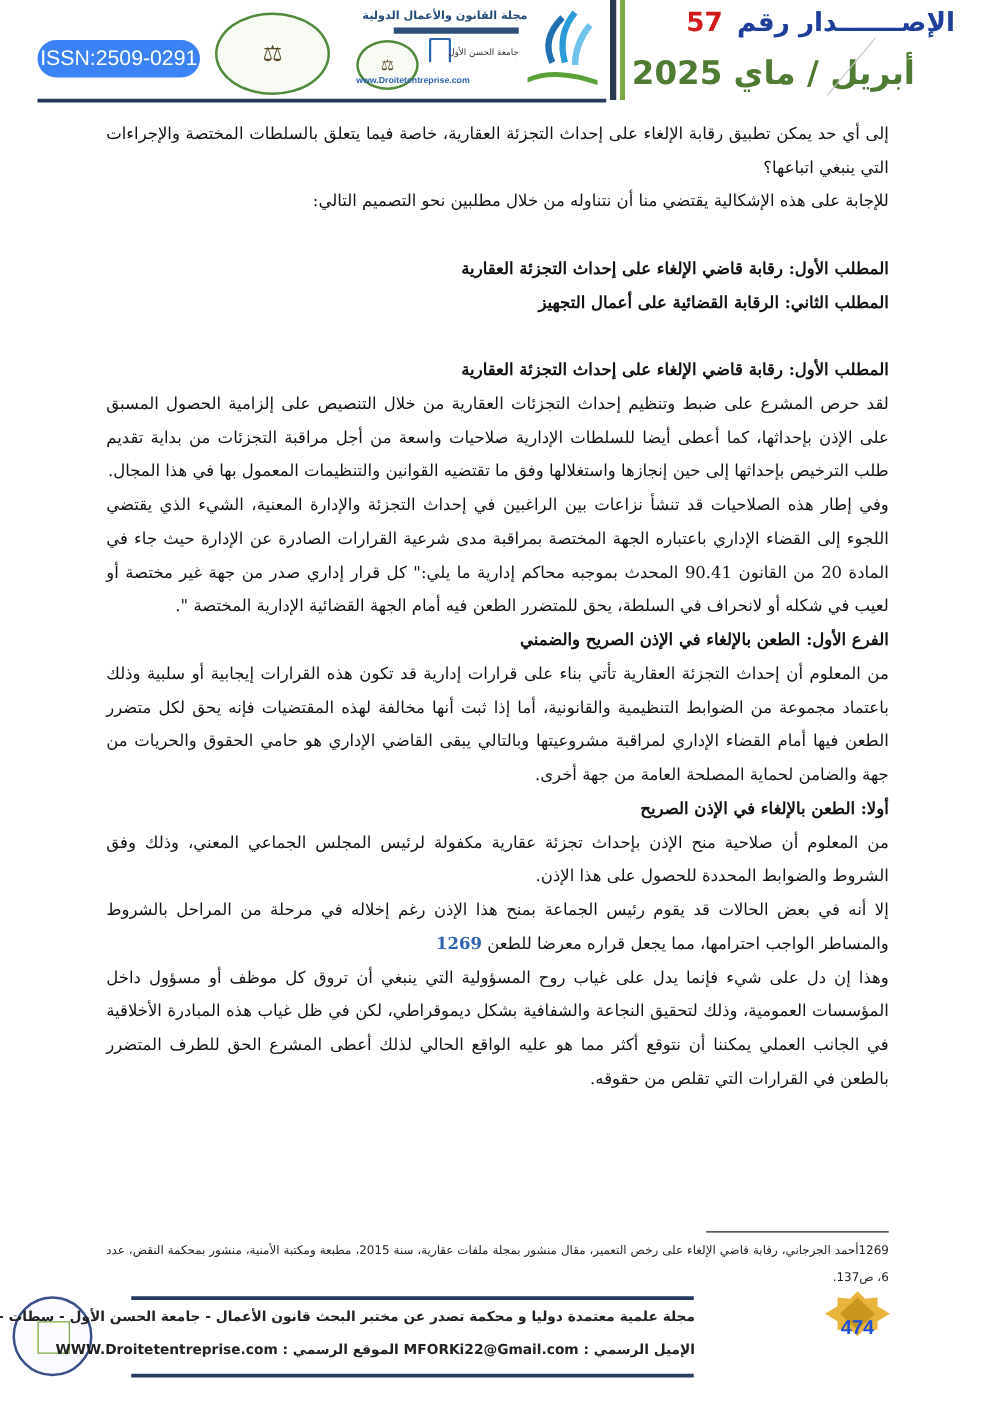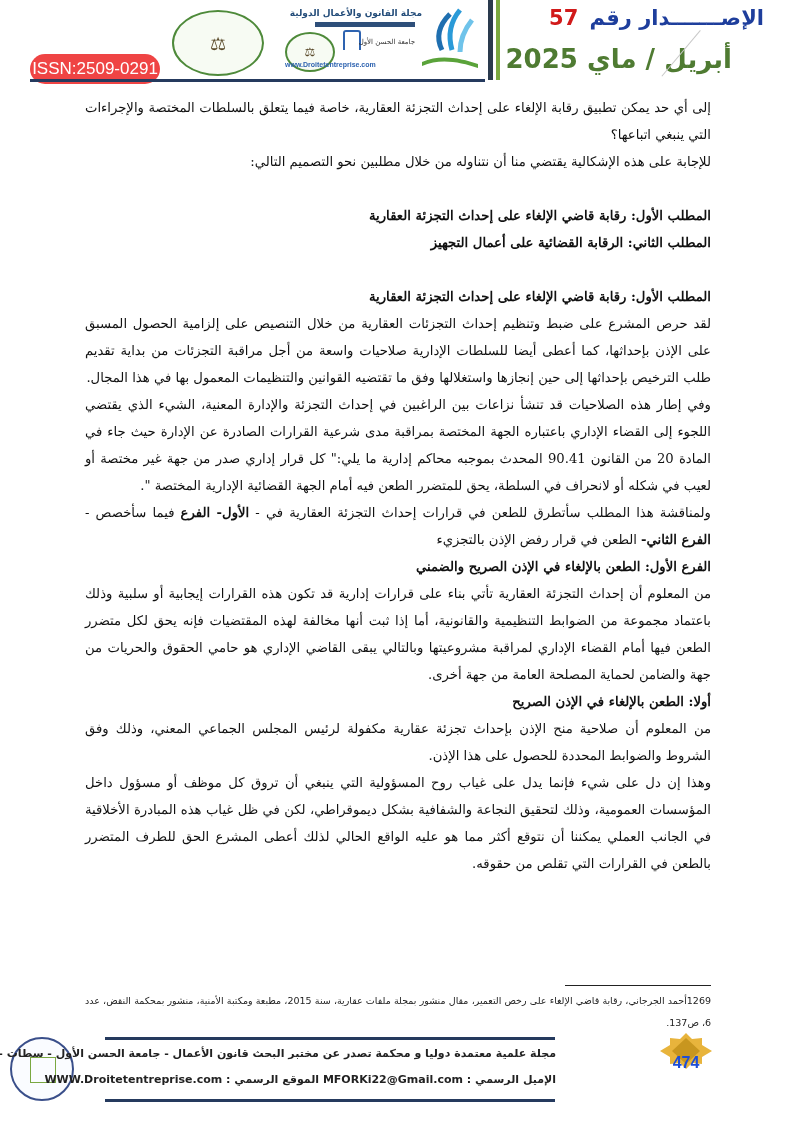--- a/index.html
+++ b/index.html
@@ -1,18 +1,18 @@
 <!DOCTYPE html>
 <html><head>
 <meta charset="utf-8">
 <style>
   html, body { margin:0; padding:0; background:#ffffff; }
   body { width:794px; height:1123px; position:relative; overflow:hidden; font-family:"DejaVu Serif", serif; color:#111; }
   .header { position:absolute; left:0; top:0; width:794px; height:90px; }
-  .issn { position:absolute; left:30px; top:32px; width:130px; height:30px; background:#ef4444; border-radius:15px; color:#fff; font-family:"Liberation Sans", sans-serif; font-size:17px; line-height:30px; text-align:center;margin-top:22px; }
+  .issn { position:absolute; left:30px; top:32px; width:130px; height:30px; background:#3b82f6; border-radius:15px; color:#fff; font-family:"Liberation Sans", sans-serif; font-size:17px; line-height:30px; text-align:center; }
   .seal { position:absolute; border:2px solid #4e8a3a; border-radius:50%; background:#f7fbf3; }
   .seal1 { left:172px; top:10px; width:88px; height:62px; }
   .seal2 { left:285px; top:32px; width:46px; height:36px; }
   .seal-inner { position:absolute; left:50%; top:50%; transform:translate(-50%,-50%); font-size:18px; color:#5a4a2a; }
   .journal-title { position:absolute; left:282px; top:8px; width:140px; font-family:"DejaVu Sans", sans-serif; font-size:9px; color:#244d7a; direction:rtl; font-weight:bold; }
   .journal-band { position:absolute; left:315px; top:22px; width:100px; height:5px; background:#2e4f7a; }
   .univ { position:absolute; left:345px; top:38px; width:70px; font-size:7px; color:#333; text-align:right; direction:rtl; }
   .univ-icon { position:absolute; left:343px; top:30px; width:14px; height:18px; border:2px solid #2e63b0; border-bottom:none; border-radius:3px 3px 0 0; }
   .site-url { position:absolute; left:285px; top:61px; font-family:"Liberation Sans", sans-serif; font-size:7px; color:#2e63b0; font-weight:bold; }
   .book { position:absolute; left:420px; top:6px; width:60px; height:66px; }
@@ -78,25 +78,25 @@
 <div class="content">
   <p>إلى أي حد يمكن تطبيق رقابة الإلغاء على إحداث التجزئة العقارية، خاصة فيما يتعلق بالسلطات المختصة والإجراءات التي ينبغي اتباعها؟</p>
   <p>للإجابة على هذه الإشكالية يقتضي منا أن نتناوله من خلال مطلبين نحو التصميم التالي:</p>
   <div class="gap"></div>
   <p class="b">المطلب الأول: رقابة قاضي الإلغاء على إحداث التجزئة العقارية</p>
   <p class="b">المطلب الثاني: الرقابة القضائية على أعمال التجهيز</p>
   <div class="gap"></div>
   <p class="b">المطلب الأول: رقابة قاضي الإلغاء على إحداث التجزئة العقارية</p>
   <p>لقد حرص المشرع على ضبط وتنظيم إحداث التجزئات العقارية من خلال التنصيص على إلزامية الحصول المسبق على الإذن بإحداثها، كما أعطى أيضا للسلطات الإدارية صلاحيات واسعة من أجل مراقبة التجزئات من بداية تقديم طلب الترخيص بإحداثها إلى حين إنجازها واستغلالها وفق ما تقتضيه القوانين والتنظيمات المعمول بها في هذا المجال.</p>
   <p>وفي إطار هذه الصلاحيات قد تنشأ نزاعات بين الراغبين في إحداث التجزئة والإدارة المعنية، الشيء الذي يقتضي اللجوء إلى القضاء الإداري باعتباره الجهة المختصة بمراقبة مدى شرعية القرارات الصادرة عن الإدارة حيث جاء في المادة 20 من القانون 90.41 المحدث بموجبه محاكم إدارية ما يلي:" كل قرار إداري صدر من جهة غير مختصة أو لعيب في شكله أو لانحراف في السلطة، يحق للمتضرر الطعن فيه أمام الجهة القضائية الإدارية المختصة ".</p>
-  <p><span>ولمناقشة هذا المطلب سأتطرق للطعن في قرارات إحداث التجزئة العقارية في - </span><span class="b">الأول- الفرع</span><span> فيما سأخصص - </span><span class="b">الفرع الثاني-</span><span> الطعن في قرار رفض الإذن بالتجزيء</span></p>
   <p class="b">الفرع الأول: الطعن بالإلغاء في الإذن الصريح والضمني</p>
   <p>من المعلوم أن إحداث التجزئة العقارية تأتي بناء على قرارات إدارية قد تكون هذه القرارات إيجابية أو سلبية وذلك باعتماد مجموعة من الضوابط التنظيمية والقانونية، أما إذا ثبت أنها مخالفة لهذه المقتضيات فإنه يحق لكل متضرر الطعن فيها أمام القضاء الإداري لمراقبة مشروعيتها وبالتالي يبقى القاضي الإداري هو حامي الحقوق والحريات من جهة والضامن لحماية المصلحة العامة من جهة أخرى.</p>
   <p class="b">أولا: الطعن بالإلغاء في الإذن الصريح</p>
   <p>من المعلوم أن صلاحية منح الإذن بإحداث تجزئة عقارية مكفولة لرئيس المجلس الجماعي المعني، وذلك وفق الشروط والضوابط المحددة للحصول على هذا الإذن.</p>
+  <p><span>إلا أنه في بعض الحالات قد يقوم رئيس الجماعة بمنح هذا الإذن رغم إخلاله في مرحلة من المراحل بالشروط والمساطر الواجب احترامها، مما يجعل قراره معرضا للطعن </span><span class="fnref">1269</span></p>
   <p>وهذا إن دل على شيء فإنما يدل على غياب روح المسؤولية التي ينبغي أن تروق كل موظف أو مسؤول داخل المؤسسات العمومية، وذلك لتحقيق النجاعة والشفافية بشكل ديموقراطي، لكن في ظل غياب هذه المبادرة الأخلاقية في الجانب العملي يمكننا أن نتوقع أكثر مما هو عليه الواقع الحالي لذلك أعطى المشرع الحق للطرف المتضرر بالطعن في القرارات التي تقلص من حقوقه.</p>
 </div>
 
 <div class="fn-rule"></div>
 <div class="footnote">1269أحمد الجرجاني، رقابة قاضي الإلغاء على رخص التعمير، مقال منشور بمجلة ملفات عقارية، سنة 2015، مطبعة ومكتبة الأمنية، منشور بمحكمة النقض، عدد 6، ص137.</div>
 
 <div class="footer">
   <div class="f-seal">
       <div class="f-seal-inner"></div>
     </div>

